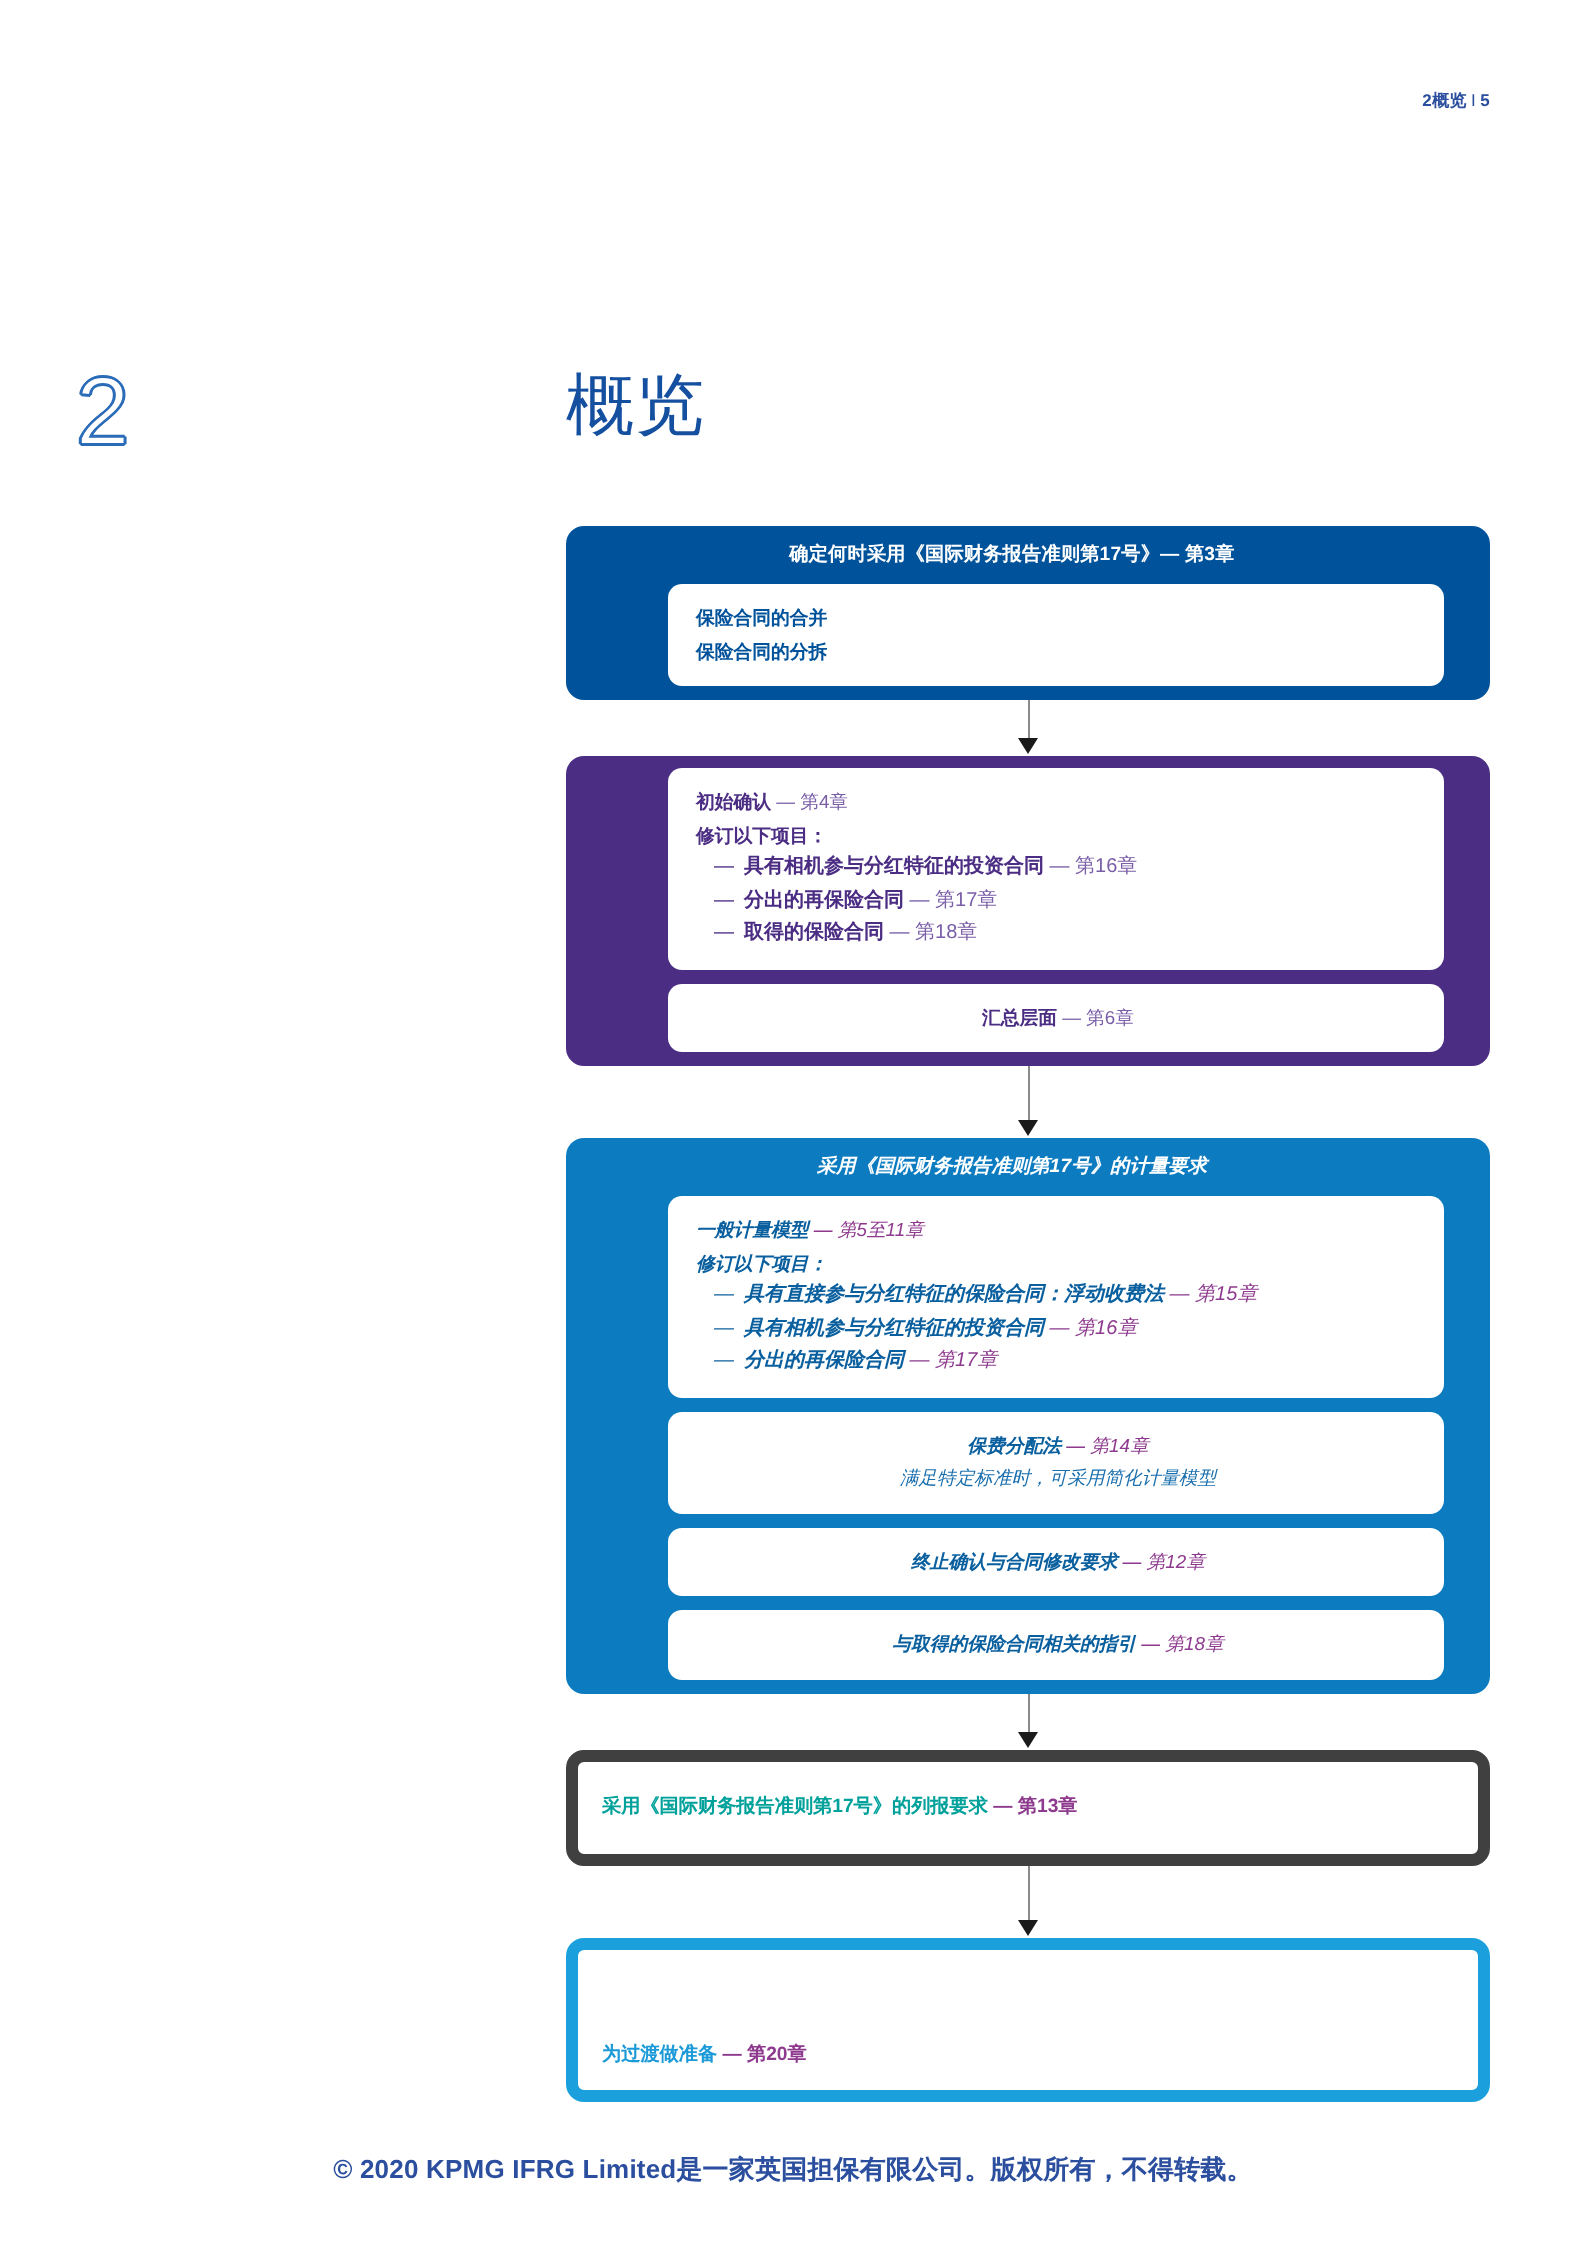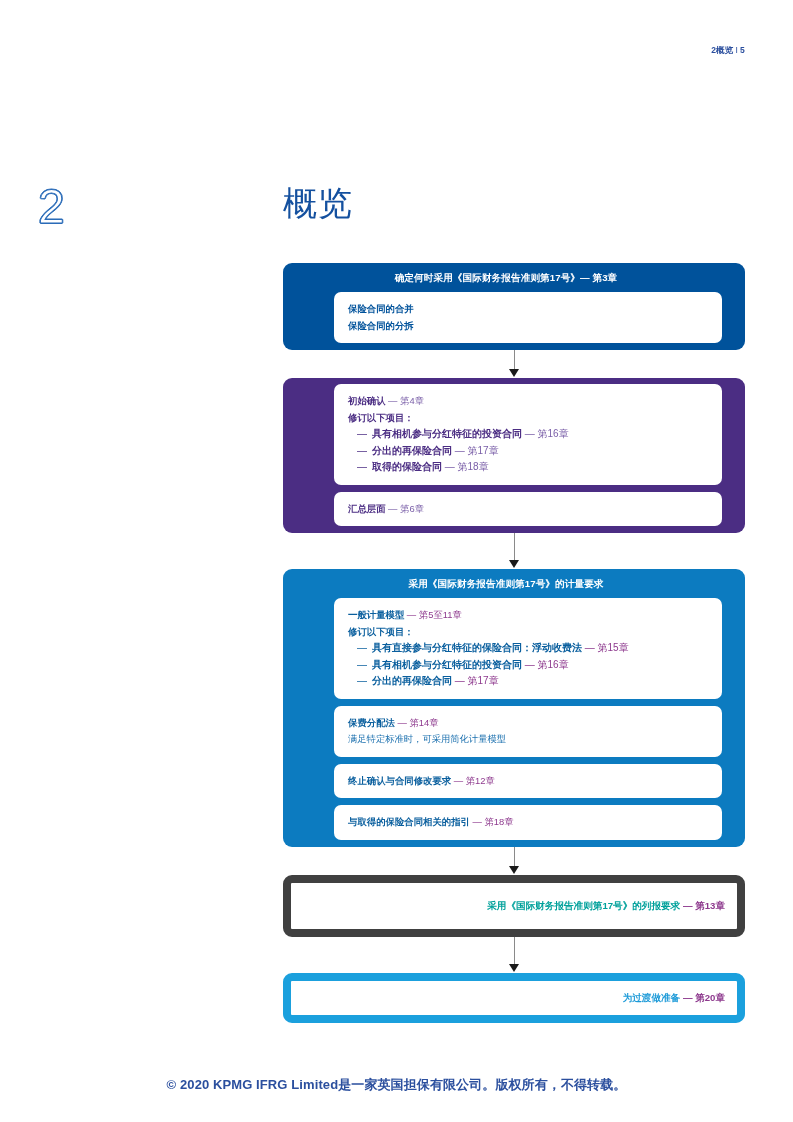--- a/index.html
+++ b/index.html
@@ -78,21 +78,21 @@
     padding: 2px 0 7px 0;
     letter-spacing: .1px;
   }
 
   .panel {
     background: #ffffff;
     border-radius: 7px;
     padding: 9px 12px 9px 14px;
     margin-left: 44px;
   }
-  .panel + .panel { margin-top: 7px; }
+  .panel + .panel { margin-top: 7px; text-align: center; }
 
   .line {
     font-size: 9.4px;
     line-height: 16.5px;
     white-space: nowrap;
   }
   .line.bold { font-weight: bold; }
   .line.sub {
     font-weight: normal;
     font-size: 9.3px;
@@ -114,42 +114,42 @@
   
   .theme-navy { background: #00529b; }
   .theme-navy .panel .line,
   .theme-navy .panel .bullet-line { color: #00529b; }
 
   .theme-purple { background: #4b2d83; }
   .theme-purple .panel .line,
   .theme-purple .panel .bullet-line { color: #4b2d83; }
   .theme-purple .ref { color: #7a5fa8; }
 
-  .theme-blue { background: #0c7bc0; }
+  .theme-blue { background: #0c7bc0; font-style: italic; }
   .theme-blue .panel .line,
   .theme-blue .panel .bullet-line { color: #0a5f9e; }
   .theme-blue .panel .line.sub { color: #1a6fae; }
   .theme-blue .ref { color: #8e3a8e; }
 
   .node.outline {
-    border: 8px solid #404040;
+    border: 6px solid #404040;
     background: #ffffff;
     padding: 11px 12px;
-    text-align: right;
+    text-align: left;
   }
   .node.outline .line {
     color: #00a19b;
     font-weight: bold;
     font-size: 9.6px;
     line-height: 24px;
   }
   .node.outline .ref { color: #8e3a8e; font-weight: bold; }
 
   .node.outline.cyan { border-color: #1ba0dd; padding: 8px 12px; }
-  .node.outline.cyan .line { color: #1c9ad8; line-height: 18px; }
+  .node.outline.cyan .line { color: #1c9ad8; line-height: 18px; margin-top: 36px; }
 
   
   .connector {
     position: relative;
     height: 28px;
   }
   .connector .stem {
     position: absolute;
     left: 50%;
     top: 0;

